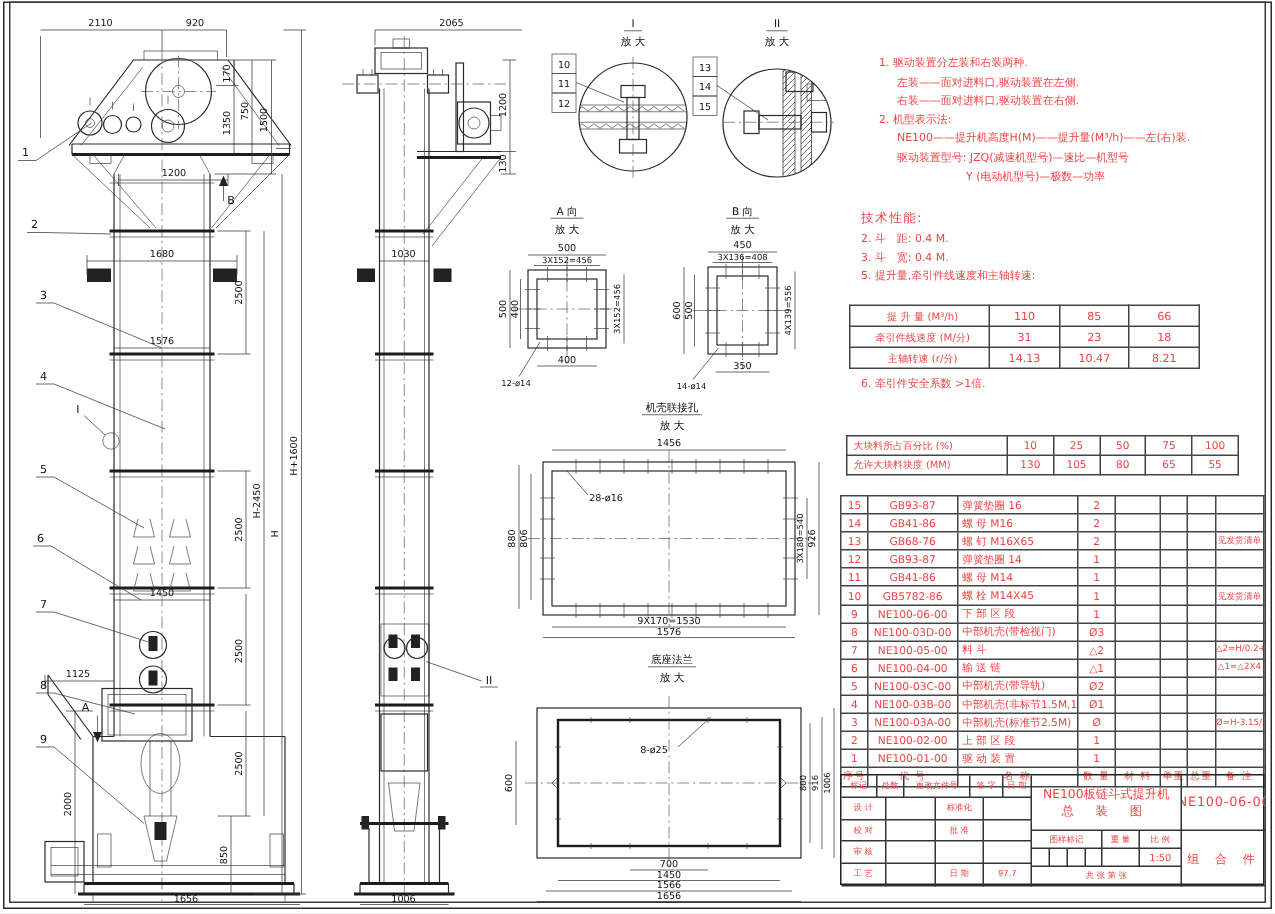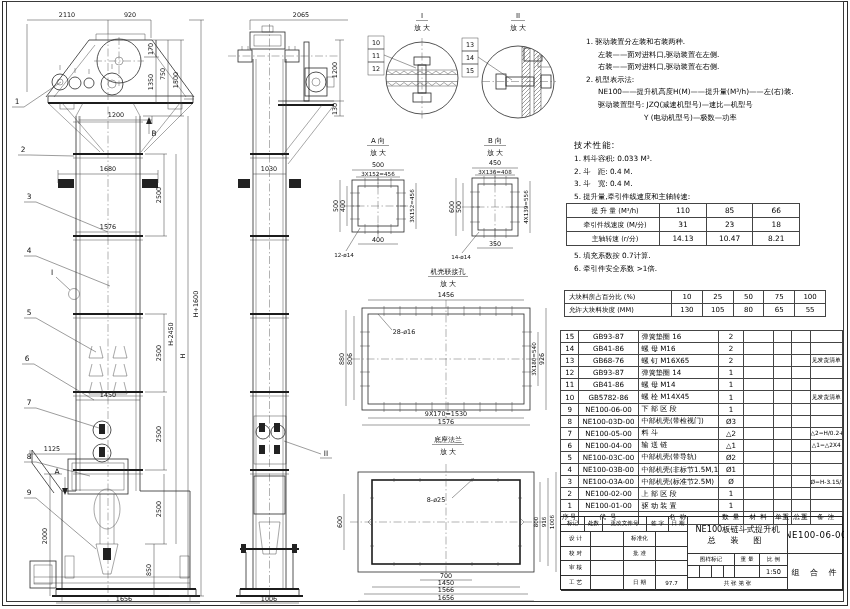--- a/index.html
+++ b/index.html
@@ -1,16 +1,16 @@
 <!DOCTYPE html>
 <html><head>
 <meta charset="utf-8">
 <style>
   html,body{margin:0;padding:0;background:#e8e8e8}
-  #sheet{position:relative;width:850px;height:609px;background:#fff;font-family:"DejaVu Sans","Liberation Sans",sans-serif;color:#000000;overflow:hidden}
+  #sheet{position:relative;width:850px;height:609px;background:#fff;font-family:"DejaVu Sans","Liberation Sans",sans-serif;color:#ef4444;overflow:hidden}
   .frame1{position:absolute;left:2px;top:1px;right:2px;bottom:3px;border:1px solid #2b2b2b;pointer-events:none}
   .frame2{position:absolute;left:6px;top:1px;right:6px;bottom:7px;border:1px solid #3a3a3a;pointer-events:none}
   svg{position:absolute;overflow:visible}
   #fv{left:4px;top:4px}
   #sv{left:226px;top:4px}
   #d1{left:366px;top:10px}
   #d2{left:460px;top:10px}
   #va{left:330px;top:134px}
   #vb{left:446px;top:134px}
   #sf{left:334px;top:264px}
@@ -398,21 +398,20 @@
       <div class="nl in2">左装——面对进料口,驱动装置在左侧.</div>
       <div class="nl in2">右装——面对进料口,驱动装置在右侧.</div>
       <div class="nl in1">2. 机型表示法:</div>
       <div class="nl in2">NE100——提升机高度H(M)——提升量(M³/h)——左(右)装.</div>
       <div class="nl in2">驱动装置型号: JZQ(减速机型号)—速比—机型号</div>
       <div class="nl in3">Y (电动机型号)—极数—功率</div>
     </div>
 
     <div class="tech">
       <div class="nh">技术性能:</div>
-      <div class="nl">1. 料斗容积: 0.033 M³.</div>
       <div class="nl">2. 斗　距: 0.4 M.</div>
       <div class="nl">3. 斗　宽: 0.4 M.</div>
       <div class="nl">5. 提升量,牵引件线速度和主轴转速:</div>
     </div>
 
     <table class="ptab">
       <colgroup>
           <col style="width:40%">
           <col style="width:20%">
           <col style="width:20%">
@@ -434,21 +433,20 @@
       <tr>
         <td class="lab">主轴转速 (r/分)</td>
         <td>14.13</td>
         <td>10.47</td>
         <td>8.21</td>
       </tr>
     </tbody>
       </table>
 
     <div class="tech2">
-      <div class="nl">5. 填充系数按 0.7计算.</div>
       <div class="nl">6. 牵引件安全系数 &gt;1倍.</div>
     </div>
 
     <table class="ltab">
       <colgroup>
           <col style="width:41%">
           <col style="width:11.8%">
           <col style="width:11.8%">
           <col style="width:11.8%">
           <col style="width:11.8%">

